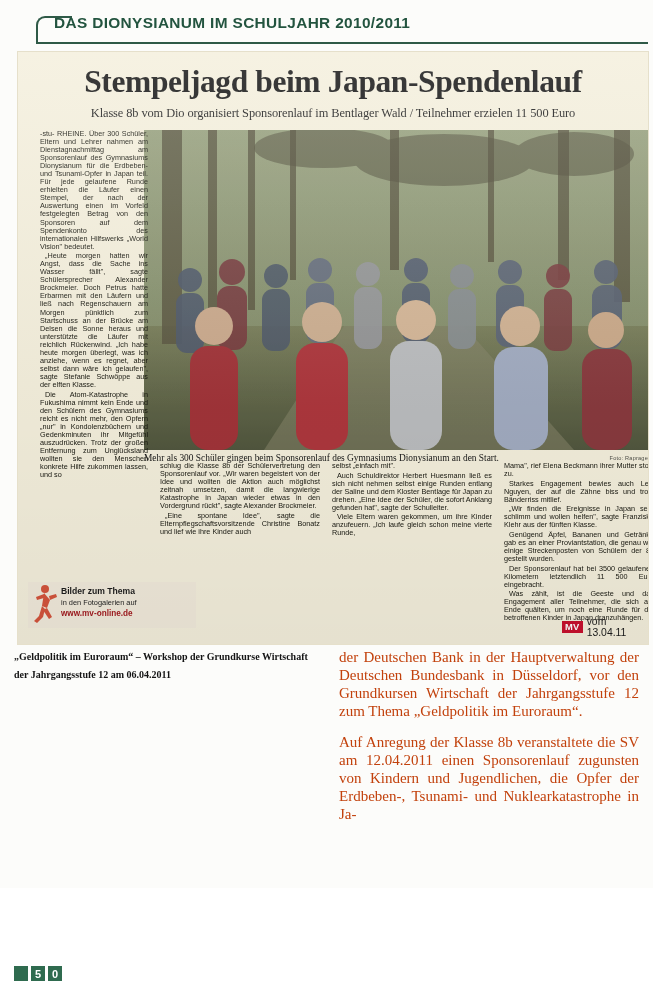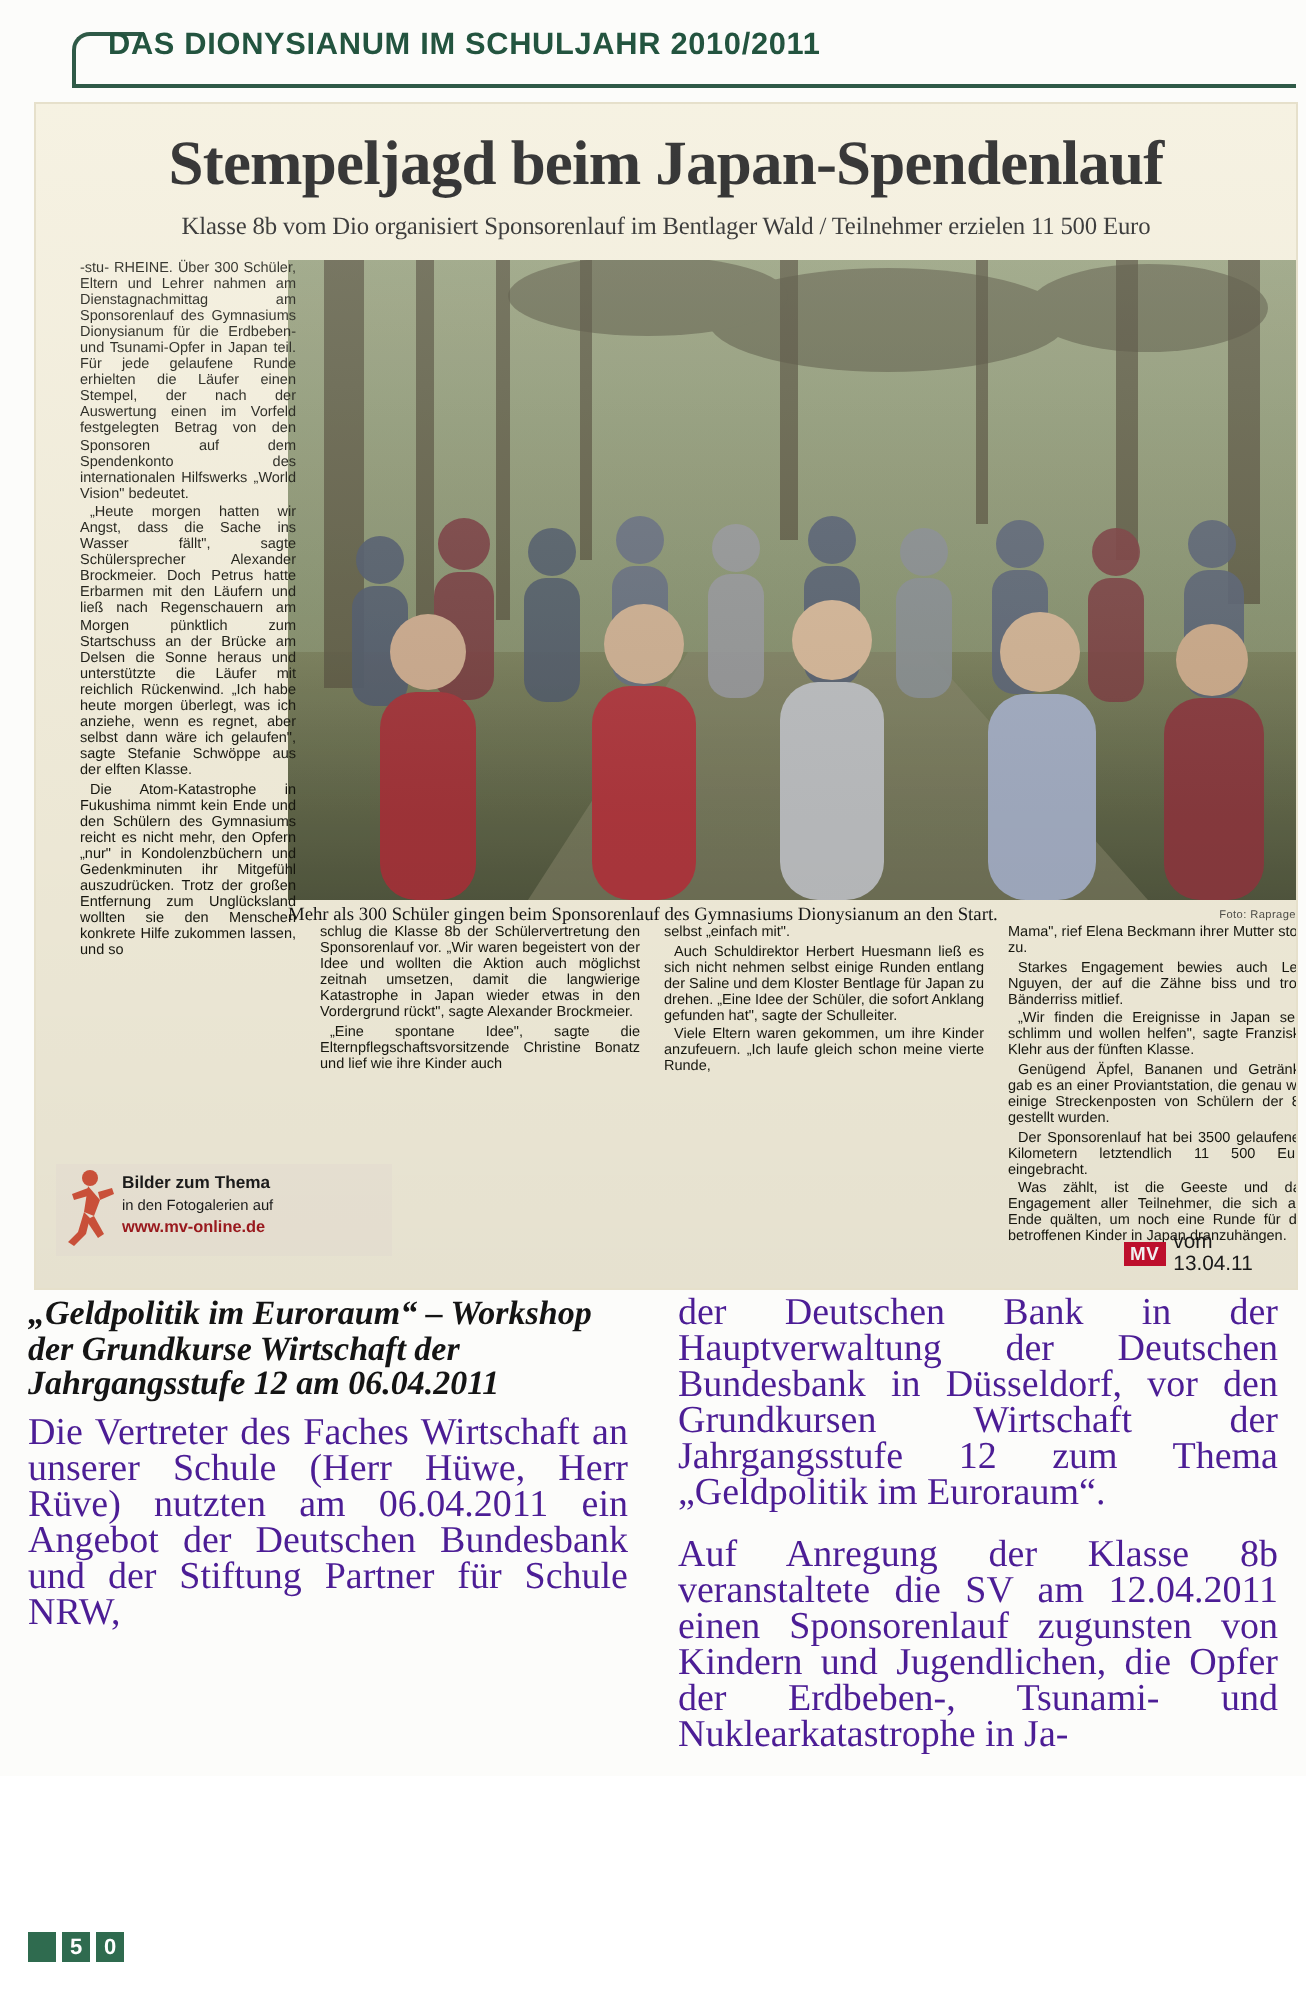--- a/index.html
+++ b/index.html
@@ -128,27 +128,27 @@
   }
 
   
   .lower{position:absolute;left:14px;top:648px;width:625px;height:330px;}
   .lcol{position:absolute;top:0;width:300px;}
   #lcolL{left:0;}
   #lcolR{left:325px;}
 
   .lhead{
     font-family:"Liberation Serif", serif;
-    font-weight:bold;font-style:italic;font-size:17px;line-height:17.6px;
+    font-weight:bold;font-size:10px;line-height:17.6px;
     color:#141414;margin:0 0 7px 0;
   }
   .lbody{
     font-family:"Liberation Serif", serif;
-    font-size:19px;line-height:18.0px;
-    text-align:justify;color:#4c1d95;
+    font-size:15px;line-height:18.0px;
+    text-align:justify;color:#c2410c;
     margin:0 0 13px 0;
     -webkit-hyphens:auto;hyphens:auto;
   }
   .lbody.tight{margin-bottom:0;}
 
   
   .folio{position:absolute;left:14px;top:966px;display:flex;gap:3px;align-items:center;}
   .folio .sq{width:14px;height:15px;background:#2f6b4f;}
   .folio .d{
     width:14px;height:15px;background:#2f6b4f;color:#fff;
@@ -319,21 +319,20 @@
 
     <div class="mvstamp">
       <span class="mv">MV</span>
       <span class="vom">vom 13.04.11</span>
     </div>
   </div>
 
   <div class="lower">
     <div class="lcol" id="lcolL">
       <h2 class="lhead">„Geldpolitik im Euroraum“ – Workshop der Grundkurse Wirtschaft der Jahrgangsstufe 12 am 06.04.2011</h2>
-      <p class="lbody">Die Vertreter des Faches Wirtschaft an unserer Schule (Herr Hüwe, Herr Rüve) nutzten am 06.04.2011 ein Angebot der Deutschen Bundesbank und der Stiftung Partner für Schule NRW,</p>
     </div>
     <div class="lcol" id="lcolR">
       <p class="lbody">der Deutschen Bank in der Hauptverwaltung der Deutschen Bundesbank in Düsseldorf, vor den Grundkursen Wirtschaft der Jahrgangsstufe 12 zum Thema „Geldpolitik im Euroraum“.</p>
       <p class="lbody tight">Auf Anregung der Klasse 8b veranstaltete die SV am 12.04.2011 einen Sponsorenlauf zugunsten von Kindern und Jugendlichen, die  Opfer der Erdbeben-, Tsunami- und Nuklearkatastrophe in Ja-</p>
     </div>
   </div>
 
   <div class="folio">
     <div class="sq"></div>
     <div class="d">5</div>

